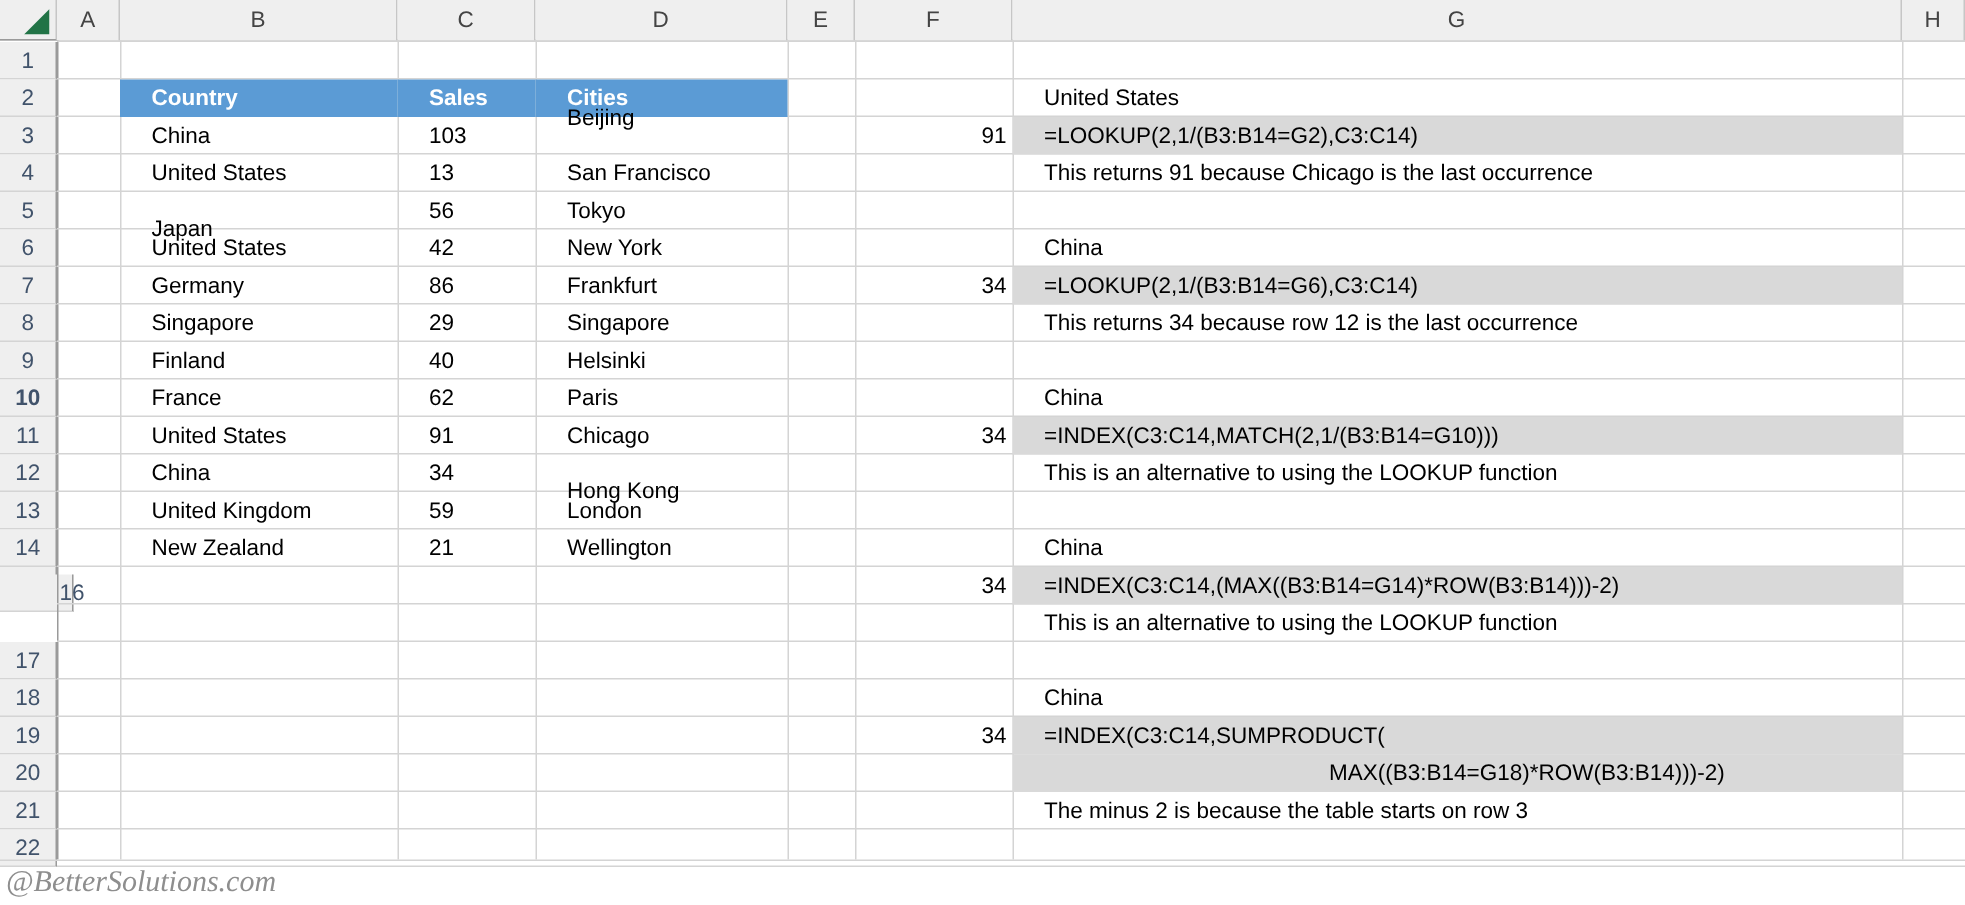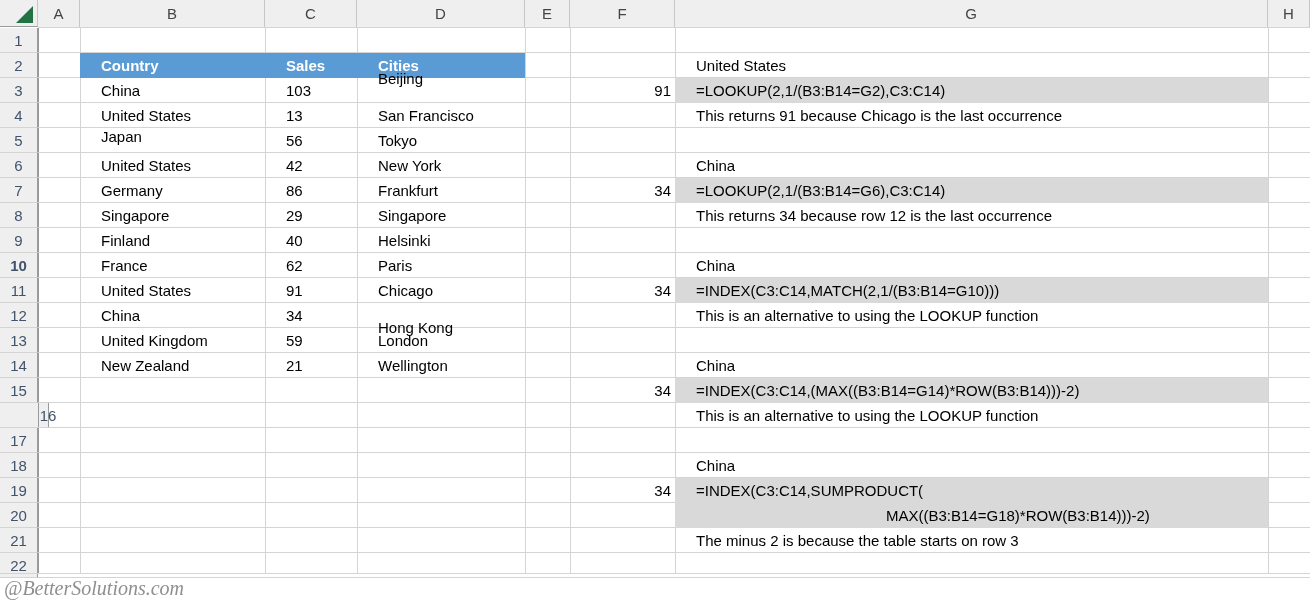--- a/index.html
+++ b/index.html
@@ -117,21 +117,21 @@
       <div class="abs rowhead" style="top:153px;">6</div>
       <div class="abs rowhead" style="top:178px;">7</div>
       <div class="abs rowhead" style="top:203px;">8</div>
       <div class="abs rowhead" style="top:228px;">9</div>
       <div class="abs rowhead" style="top:253px;font-weight:bold;">10</div>
       <div class="abs rowhead" style="top:278px;">11</div>
       <div class="abs rowhead" style="top:303px;">12</div>
       <div class="abs rowhead" style="top:328px;">13</div>
       <div class="abs rowhead" style="top:353px;">14</div>
       <div class="abs rowhead" style="top:378px;">15</div>
-      <div class="abs rowhead" style="top:403px;padding-left:48px;">16</div>
+      <div class="abs rowhead" style="top:383px;padding-left:48px;">16</div>
       <div class="abs rowhead" style="top:428px;">17</div>
       <div class="abs rowhead" style="top:453px;">18</div>
       <div class="abs rowhead" style="top:478px;">19</div>
       <div class="abs rowhead" style="top:503px;">20</div>
       <div class="abs rowhead" style="top:528px;">21</div>
       <div class="abs rowhead" style="top:553px;">22</div>
       <div class="vline" style="left:80px;height:546px;"></div>
       <div class="vline" style="left:265px;height:546px;"></div>
       <div class="vline" style="left:357px;height:546px;"></div>
       <div class="vline" style="left:525px;height:546px;"></div>
@@ -168,21 +168,21 @@
   <div class="abs cell hdrcell" style="left:265px;top:53px;width:92px;">Sales</div>
   <div class="abs cell hdrcell" style="left:357px;top:53px;width:168px;">Cities</div>
 
   <div id="table-body">
       <div class="abs cell" style="left:80px;top:78px;width:185px;">China</div>
       <div class="abs cell" style="left:265px;top:78px;width:92px;">103</div>
       <div class="abs cell" style="left:357px;top:66px;width:168px;">Beijing</div>
       <div class="abs cell" style="left:80px;top:103px;width:185px;">United States</div>
       <div class="abs cell" style="left:265px;top:103px;width:92px;">13</div>
       <div class="abs cell" style="left:357px;top:103px;width:168px;">San Francisco</div>
-      <div class="abs cell" style="left:80px;top:124px;width:185px;">Japan</div>
+      <div class="abs cell" style="left:80px;top:140px;width:185px;">Japan</div>
       <div class="abs cell" style="left:265px;top:128px;width:92px;">56</div>
       <div class="abs cell" style="left:357px;top:128px;width:168px;">Tokyo</div>
       <div class="abs cell" style="left:80px;top:153px;width:185px;">United States</div>
       <div class="abs cell" style="left:265px;top:153px;width:92px;">42</div>
       <div class="abs cell" style="left:357px;top:153px;width:168px;">New York</div>
       <div class="abs cell" style="left:80px;top:178px;width:185px;">Germany</div>
       <div class="abs cell" style="left:265px;top:178px;width:92px;">86</div>
       <div class="abs cell" style="left:357px;top:178px;width:168px;">Frankfurt</div>
       <div class="abs cell" style="left:80px;top:203px;width:185px;">Singapore</div>
       <div class="abs cell" style="left:265px;top:203px;width:92px;">29</div>

